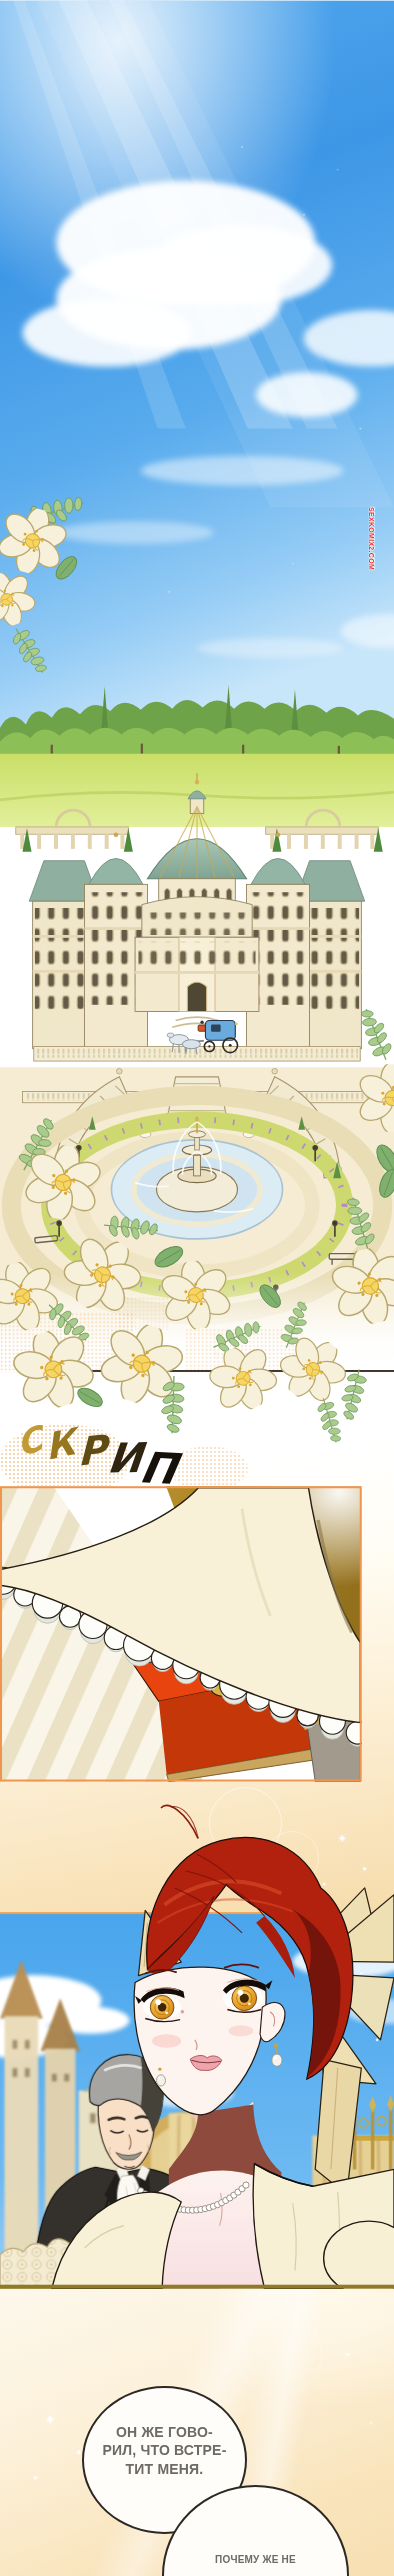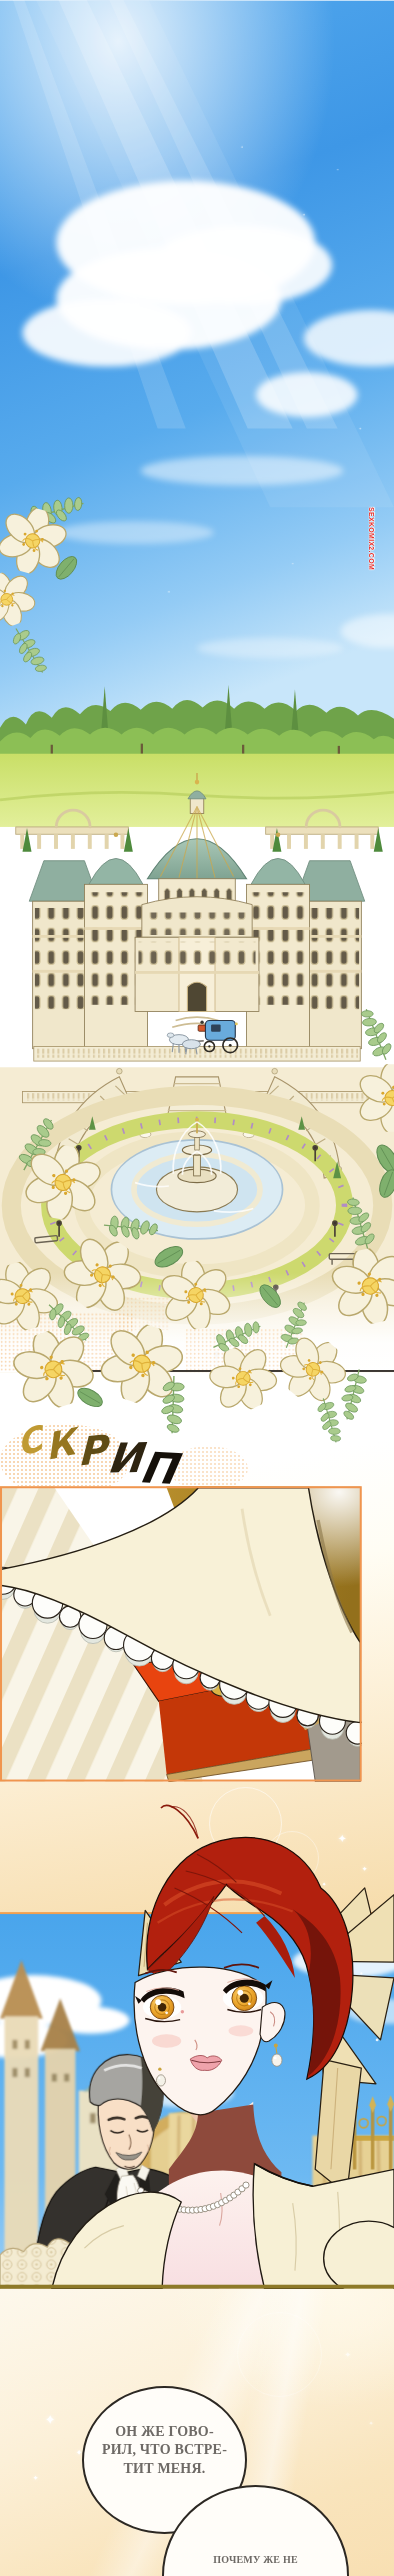--- a/index.html
+++ b/index.html
@@ -33,21 +33,21 @@
       linear-gradient(115deg,rgba(255,255,255,0) 42%,rgba(255,255,255,.45) 50%,rgba(255,255,255,0) 58%),
       linear-gradient(100deg,rgba(255,255,255,0) 60%,rgba(255,255,255,.5) 68%,rgba(255,255,255,0) 74%),
       radial-gradient(237px 169px at 85% 0%,rgba(255,250,235,.9),rgba(255,250,235,0) 70%),
       linear-gradient(160deg,#fdf8ec 0%,#fcf0d8 40%,#f9e4bc 75%,#f8dfb2 100%);}
   .dotpatch{background-image:radial-gradient(#f2b169 0.8px,transparent 1px);
     background-size:4px 4px;border-radius:50%;opacity:.5;}
   .ring{border:1.1px solid rgba(255,255,255,.55);border-radius:50%;}
   .sparkle{color:#ffffff;text-shadow:0 0 4px rgba(255,255,255,.95),0 0 1.1px #fff;line-height:1;}
 
   
-  .bubble{background:#fffdf9;border:2px solid #2c2823;border-radius:50%;font-family:Liberation Serif, serif;}
+  .bubble{background:#fffdf9;border:2px solid #2c2823;border-radius:50%;}
   .bubble-inner{position:absolute;left:0;right:0;text-align:center;
     font-weight:700;color:#6e6a66;font-size:14px;line-height:1.32;letter-spacing:0.2px;}
   #bubble1{left:82px;top:2386px;width:165px;height:148px;}
   #bubble1 .bubble-inner{top:35px;}
   #bubble2{left:162px;top:2485px;width:187px;height:181px;}
   #bubble2 .bubble-inner{top:66px;font-size:10px;}
 
   svg{display:block;}
 </style>
 </head>

